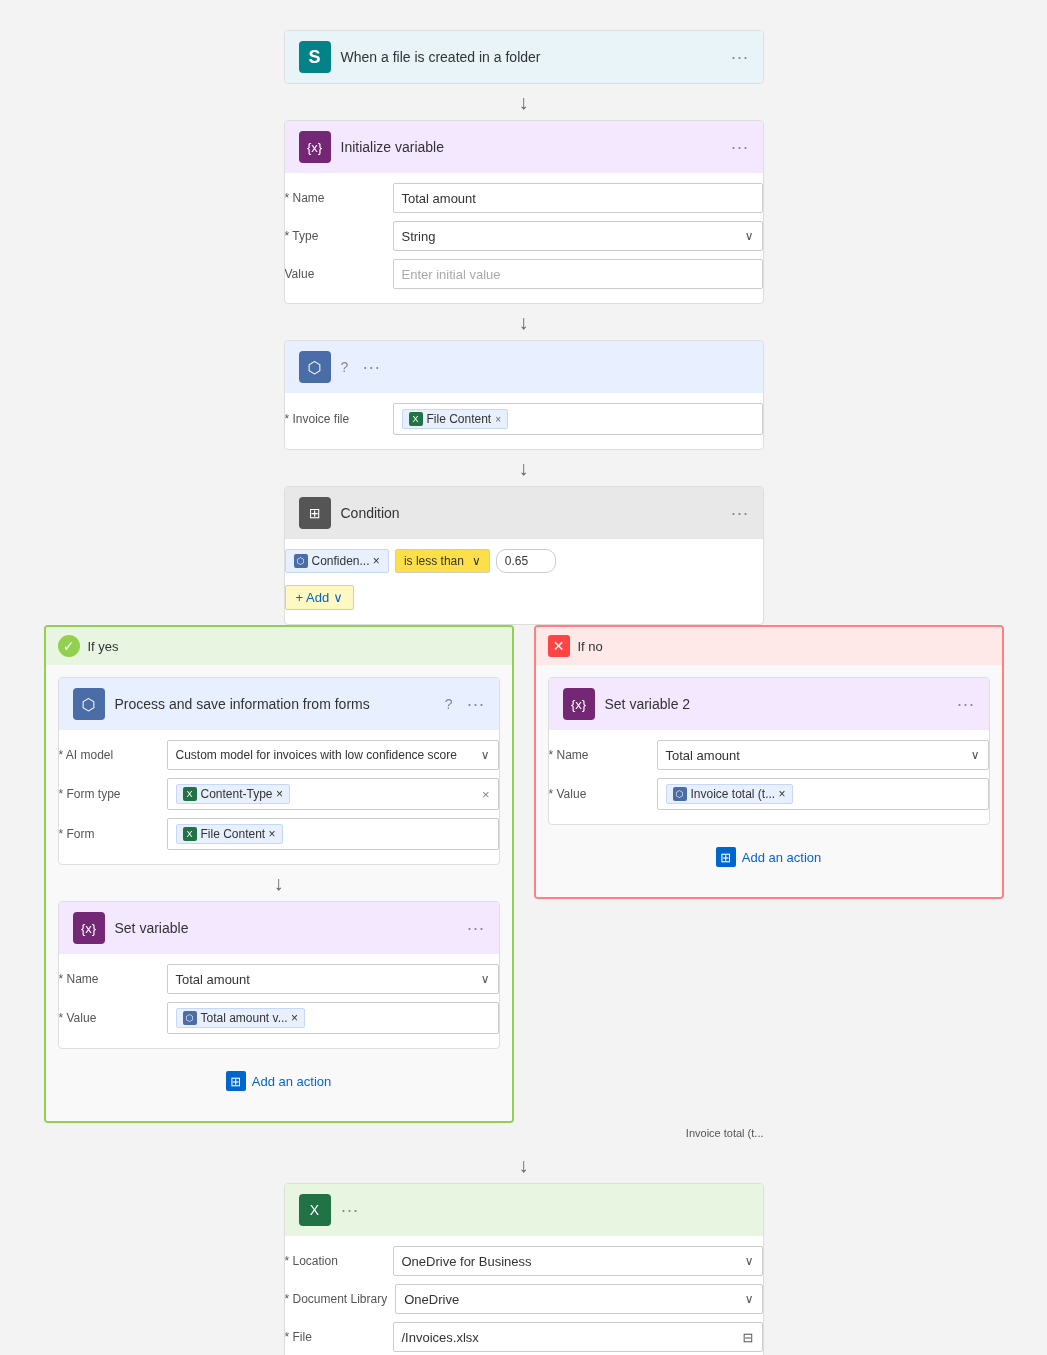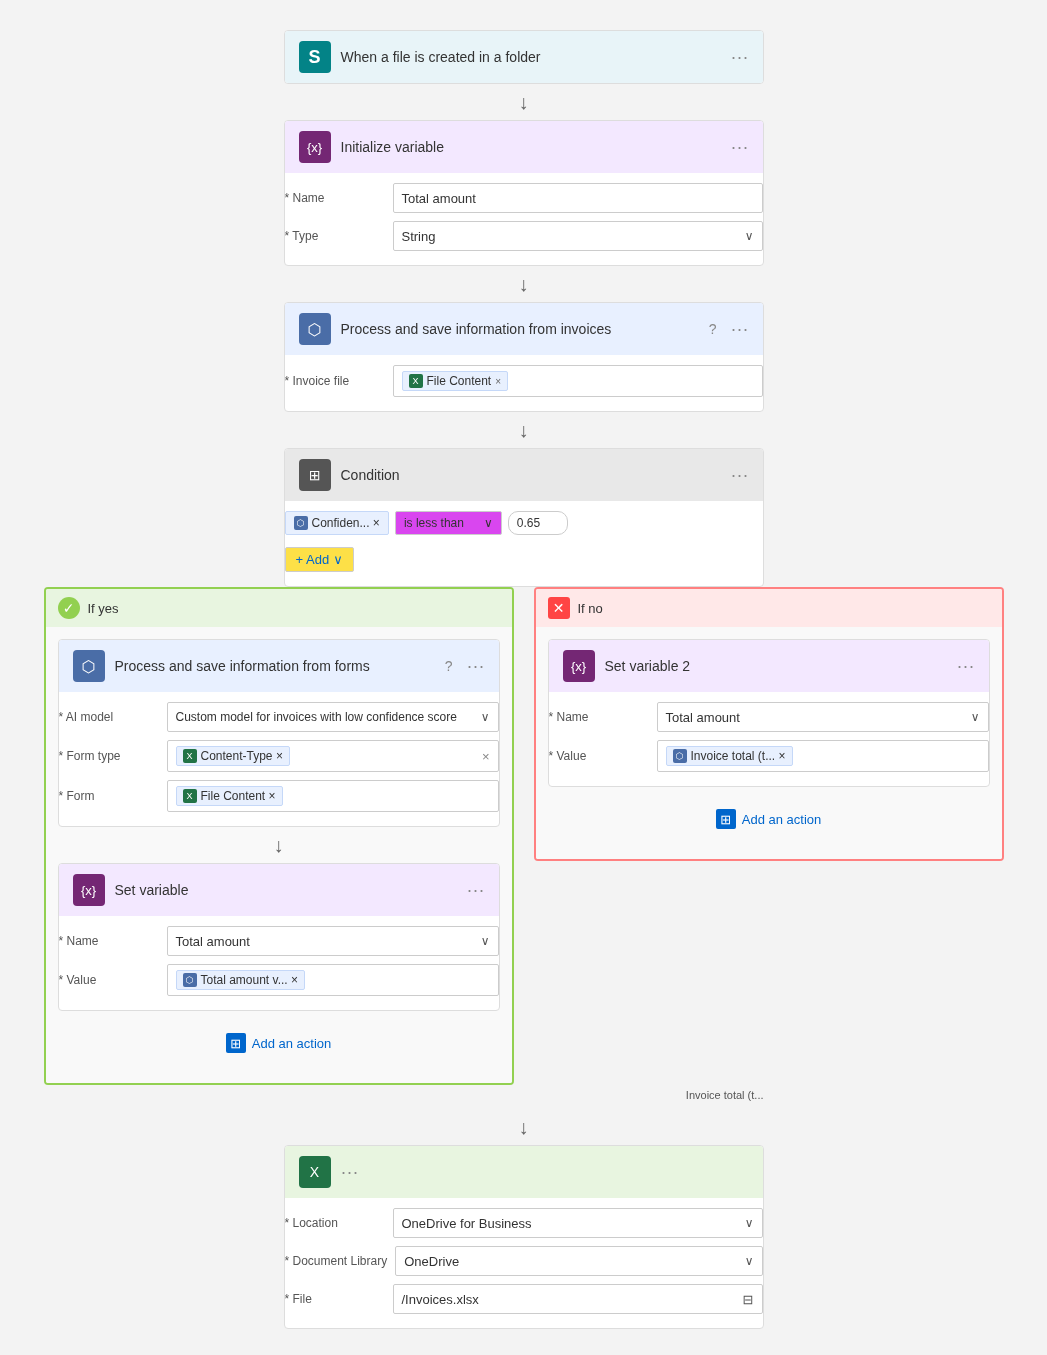--- a/index.html
+++ b/index.html
@@ -180,24 +180,24 @@
       display: flex;
       align-items: center;
       gap: 4px;
     }
 
     .condition-op {
       border: 1px solid #ccc;
       border-radius: 2px;
       padding: 4px 8px;
       font-size: 12px;
-      background: #d946ef;
-      display: flex;
-      align-items: center;
-      gap: 16px;
+      background: #fde047;
+      display: flex;
+      align-items: center;
+      gap: 4px;
     }
 
     .condition-val {
       border: 1px solid #ccc;
       border-radius: 10px;
       padding: 4px 8px;
       font-size: 12px;
       background: #fff;
       min-width: 60px;
     }
@@ -205,21 +205,21 @@
     .add-btn {
       display: inline-flex;
       align-items: center;
       gap: 4px;
       color: #0066cc;
       font-size: 13px;
       cursor: pointer;
       border: 1px solid #ccc;
       border-radius: 2px;
       padding: 4px 10px;
-      background: #fde047;
+      background: #fef9c3;
       margin-top: 4px;
     }
 
     .branch-if-yes {
       flex: 1;
       border: 2px solid #92d050;
       border-radius: 4px;
       margin-right: 10px;
       overflow: hidden;
     }
@@ -337,31 +337,36 @@
           <span>Total amount</span>
         </div>
       </div>
       <div class="field-row">
         <span class="field-label">* Type</span>
         <div class="field-input with-dropdown">
           <span>String</span>
           <span class="dropdown-arrow">∨</span>
         </div>
       </div>
+      <div class="field-row">
+        <span class="field-label">Value</span>
+        <div class="field-input">
+          <span style="color:#aaa;">Enter initial value</span>
+        </div>
+      </div>
     </div>
   </div>
 
   <div class="arrow-down">
       <span>↓</span>
     </div>
 
   <div class="card card-process" style="width:480px;">
     <div class="card-header">
       <div class="icon-box" style="background:#4a6da7; font-size:16px;">⬡</div>
-      <span class="card-title">Process and save information from invoices</span>
       <span class="card-help">?</span>
       <span class="card-menu">···</span>
     </div>
     <div class="card-body">
       <div class="field-row">
         <span class="field-label">* Invoice file</span>
         <div class="field-input">
           <div class="tag">
             <div class="tag-icon" style="background:#217346;">X</div>
             <span>File Content</span>

